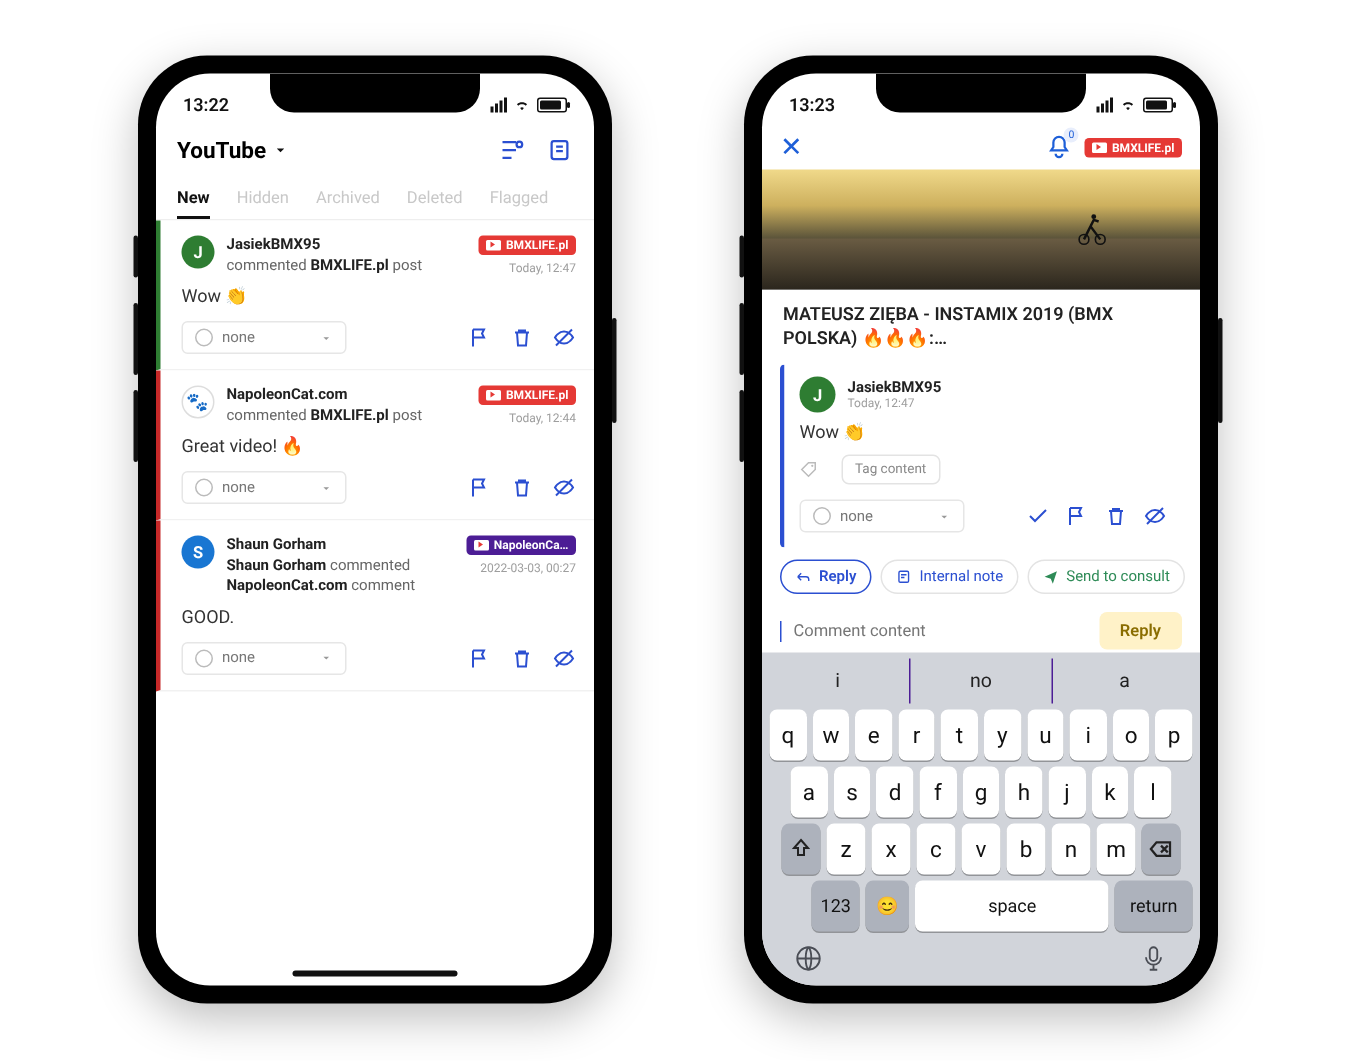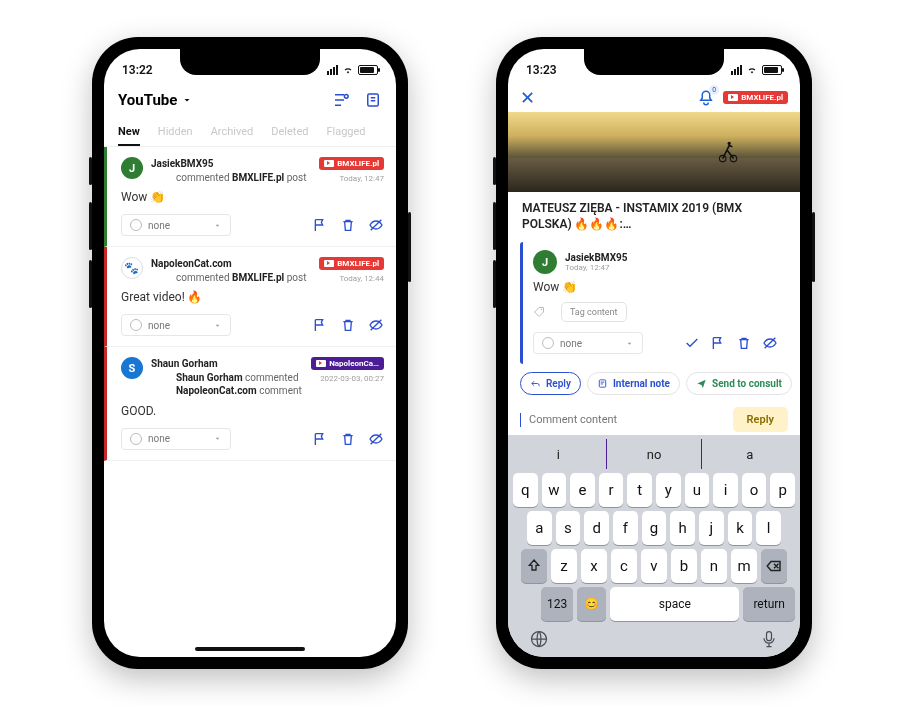--- a/index.html
+++ b/index.html
@@ -66,21 +66,21 @@
 
   .feed { padding:0 0 10px 0; }
   .item { position:relative; padding:10px 12px 10px 14px; border-bottom:1px solid #f1f1f1; border-left:3px solid #c62828; background:#fff;}
   .item:first-child { border-left-color:#2e7d32; }
   .item-head { display:flex; align-items:flex-start; gap:8px; }
   .avatar { width:22px; height:22px; border-radius:50%; display:flex; align-items:center; justify-content:center; font-size:11px; font-weight:700; color:#fff; flex-shrink:0;}
   .av-green{background:#2e7d32}.av-blue{background:#1976d2}
   .av-paw { background:#fff; border:1px solid #ddd; color:#333; font-size:12px;}
   .meta { font-size:10px; line-height:1.35; flex:1; min-width:0;}
   .meta .name{ font-weight:700; color:#222;}
-  .meta .sub{ color:#666;margin-left:25px;}
+  .meta .sub{ color:#666;}
   .meta .sub b{ font-weight:700; color:#222;}
   .badge { background:#e53935; color:#fff; font-size:8px; font-weight:700; padding:2px 5px; border-radius:3px; display:inline-flex; align-items:center; gap:3px; white-space:nowrap;}
   .badge .yt{ width:10px; height:7px; background:#fff; border-radius:1px; position:relative;}
   .badge .yt::after{content:"";position:absolute;left:3px;top:1px;border-left:3px solid #e53935;border-top:2.5px solid transparent;border-bottom:2.5px solid transparent;}
   .badge-orange{ background:#4c1d95;}
   .time { color:#9e9e9e; font-size:8px; margin-top:2px; text-align:right;}
   .item-right{ display:flex; flex-direction:column; align-items:flex-end; gap:2px; flex-shrink:0; max-width:90px;}
   .body-text{ font-size:12px; color:#333; padding:6px 0 10px 0;}
   .item-foot{ display:flex; align-items:center; justify-content:space-between; gap:8px;}
   .none-box{ display:flex; align-items:center; gap:6px; border:1px solid #e6e6e6; border-radius:4px; padding:4px 8px; font-size:10px; color:#777; background:#fff; cursor:pointer; width:110px; justify-content:space-between;}
@@ -107,21 +107,21 @@
   .tb-meta{ font-size:10px;}
   .tb-meta .nm{ font-weight:700; color:#222;}
   .tb-meta .tm{ color:#9e9e9e; font-size:8px;}
   .tb-body{ font-size:12px; color:#333; padding:6px 0 8px 0;}
   .tag-row{ display:flex; align-items:center; gap:16px;}
   .tag-pill{ border:1px solid #e3e3e3; border-radius:5px; padding:4px 8px; font-size:9px; color:#888; display:inline-flex; align-items:center; gap:5px; cursor:pointer;}
   .tb-foot{ display:flex; align-items:center; justify-content:space-between; margin-top:10px;}
   .tb-foot .foot-icons{ gap:10px; }
 
   .action-pills{ display:flex; gap:6px; padding:0 12px 6px 12px; font-size:10px;}
-  .pill{ border:1px solid #e3e3e3; border-radius:14px; padding:5px 9px; display:inline-flex; align-items:center; gap:5px; color:#2b4fd1; background:#fff; cursor:pointer; white-space:nowrap;font-weight:bold;}
+  .pill{ border:1px solid #e3e3e3; border-radius:14px; padding:5px 9px; display:inline-flex; align-items:center; gap:5px; color:#2b4fd1; background:#fff; cursor:pointer; white-space:nowrap;}
   .pill.active{ border-color:#2b4fd1; font-weight:600;}
   .pill .pi{ width:11px;height:11px; display:inline-flex; }
   .pill.green{ color:#2e8b57;}
   .compose{ display:flex; gap:8px; padding:6px 12px 8px 12px; align-items:center;}
   .compose input{ flex:1; border:none; outline:none; font-size:11px; color:#3a66d6; background:transparent;}
   .compose .caret{ width:1px; height:14px; background:#2b4fd1; animation:blink 1s step-end infinite;}
   @keyframes blink{50%{opacity:0}}
   .reply-btn{ background:#fff2c8; color:#8a6d00; font-size:11px; font-weight:600; padding:6px 14px; border-radius:5px; cursor:pointer;}
 
   

